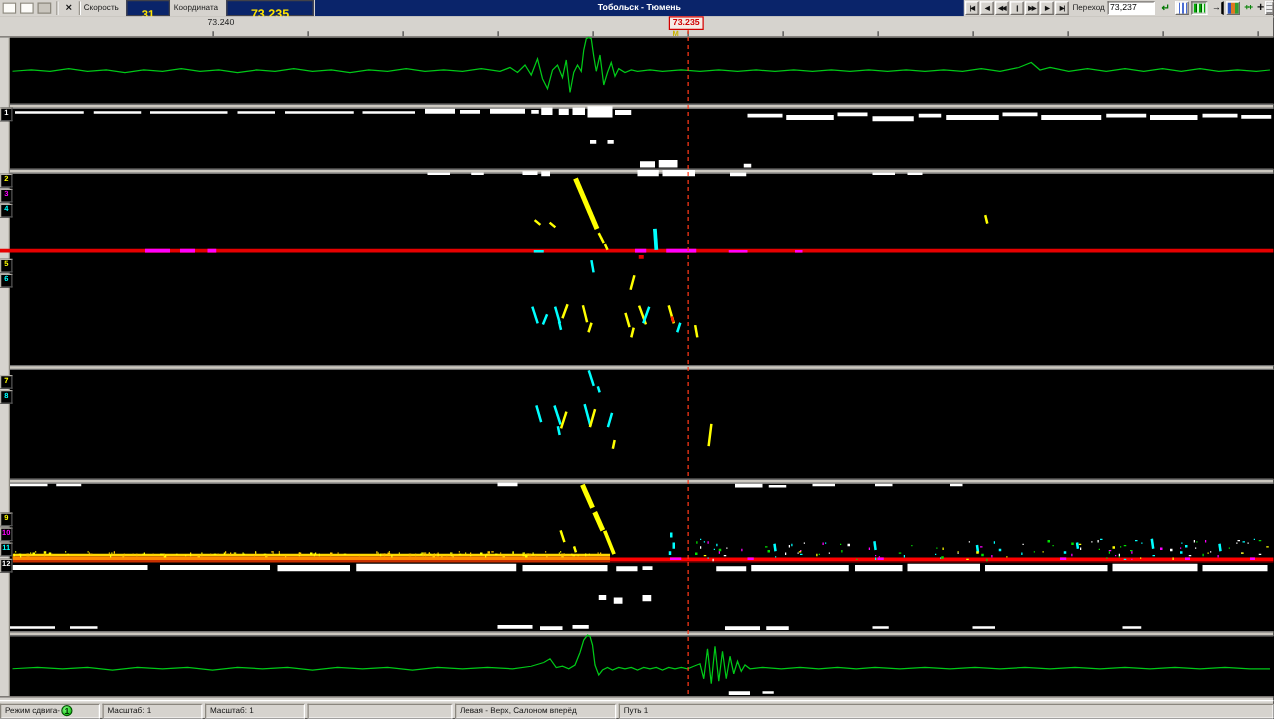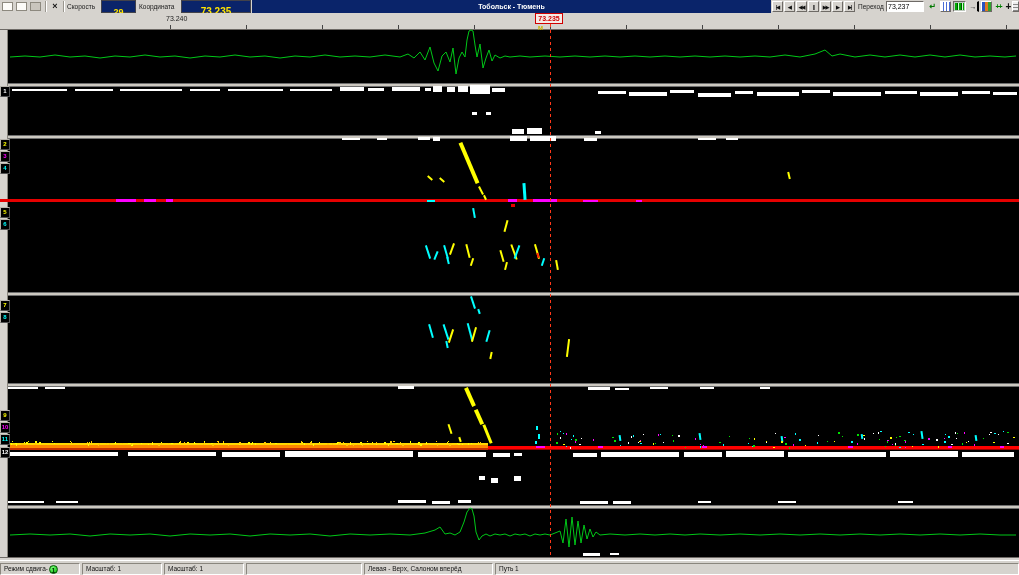--- a/index.html
+++ b/index.html
@@ -58,21 +58,21 @@
 
   <div class="toolbar">
     <div class="flat-icon" style="left:2px"></div>
     <div class="flat-icon" style="left:16px"></div>
     <div class="flat-icon" style="left:30px;background:#c9c5bd"></div>
     <div class="tsep" style="left:45px"></div>
     <div class="tbtn" style="left:49px;width:12px;font-size:9px;font-weight:bold;line-height:8px;border-color:transparent;">×</div>
     <div class="tsep" style="left:63px"></div>
     <span class="tlbl" style="left:67px">Скорость</span>
     <div class="navybox" style="left:101px;width:35px">
-      <span class="v1">29</span>
+      <span class="v1">31</span>
     </div>
     <span class="tlbl" style="left:139px">Координата</span>
     <div class="navybox" style="left:181px;width:70px">
       <span class="v2">73.235</span>
     </div>
     <div class="titlebar">Тобольск - Тюмень</div>
     <div id="media-buttons">
         <div class="tbtn media">|◀</div>
         <div class="tbtn media">◀</div>
         <div class="tbtn media">◀◀</div>

